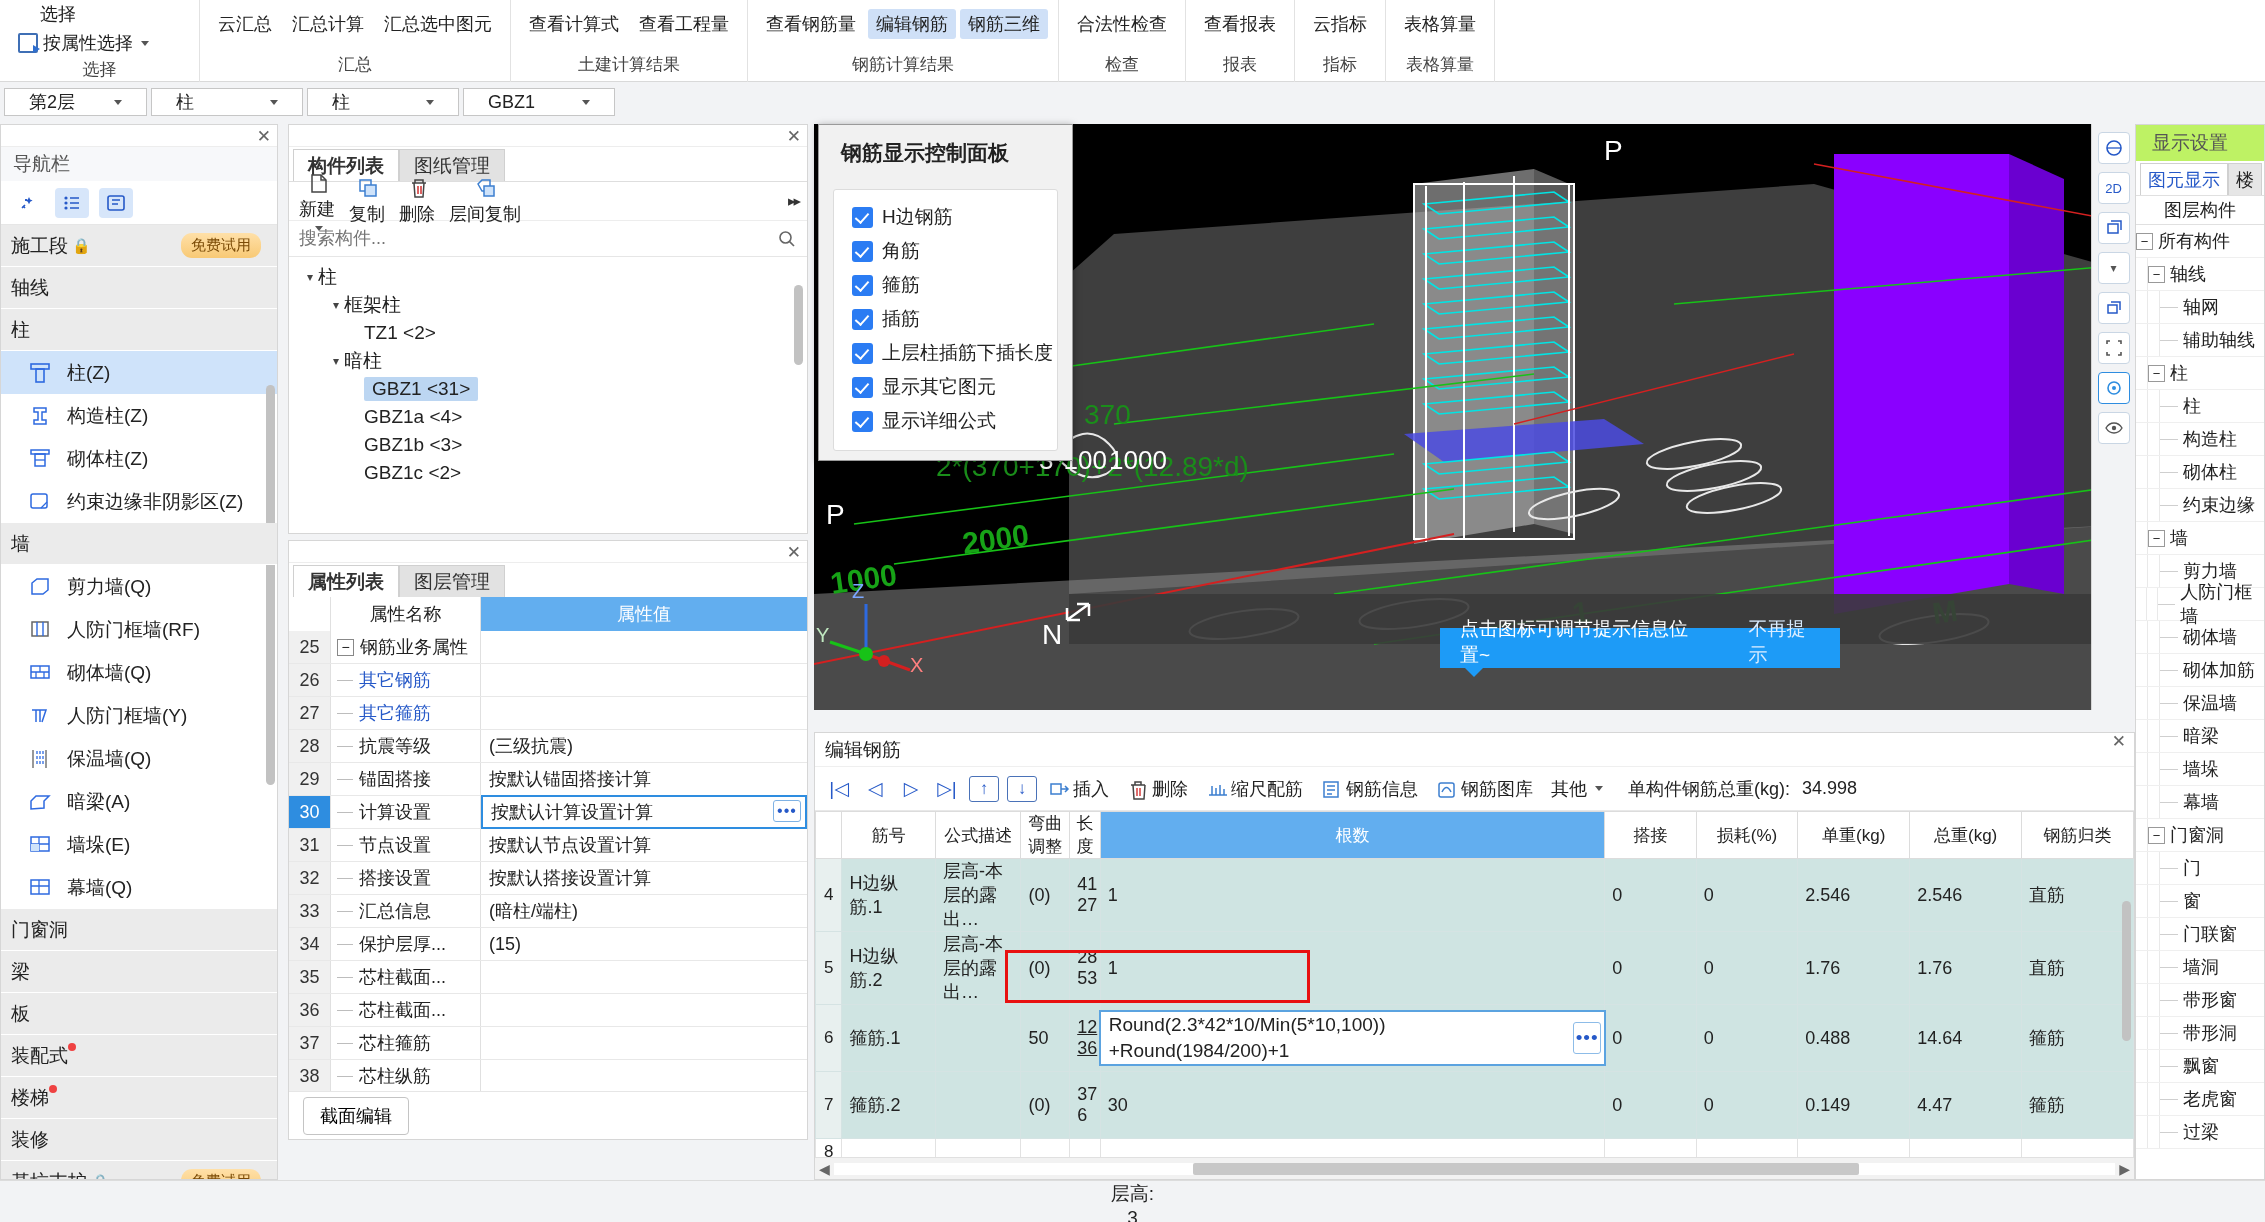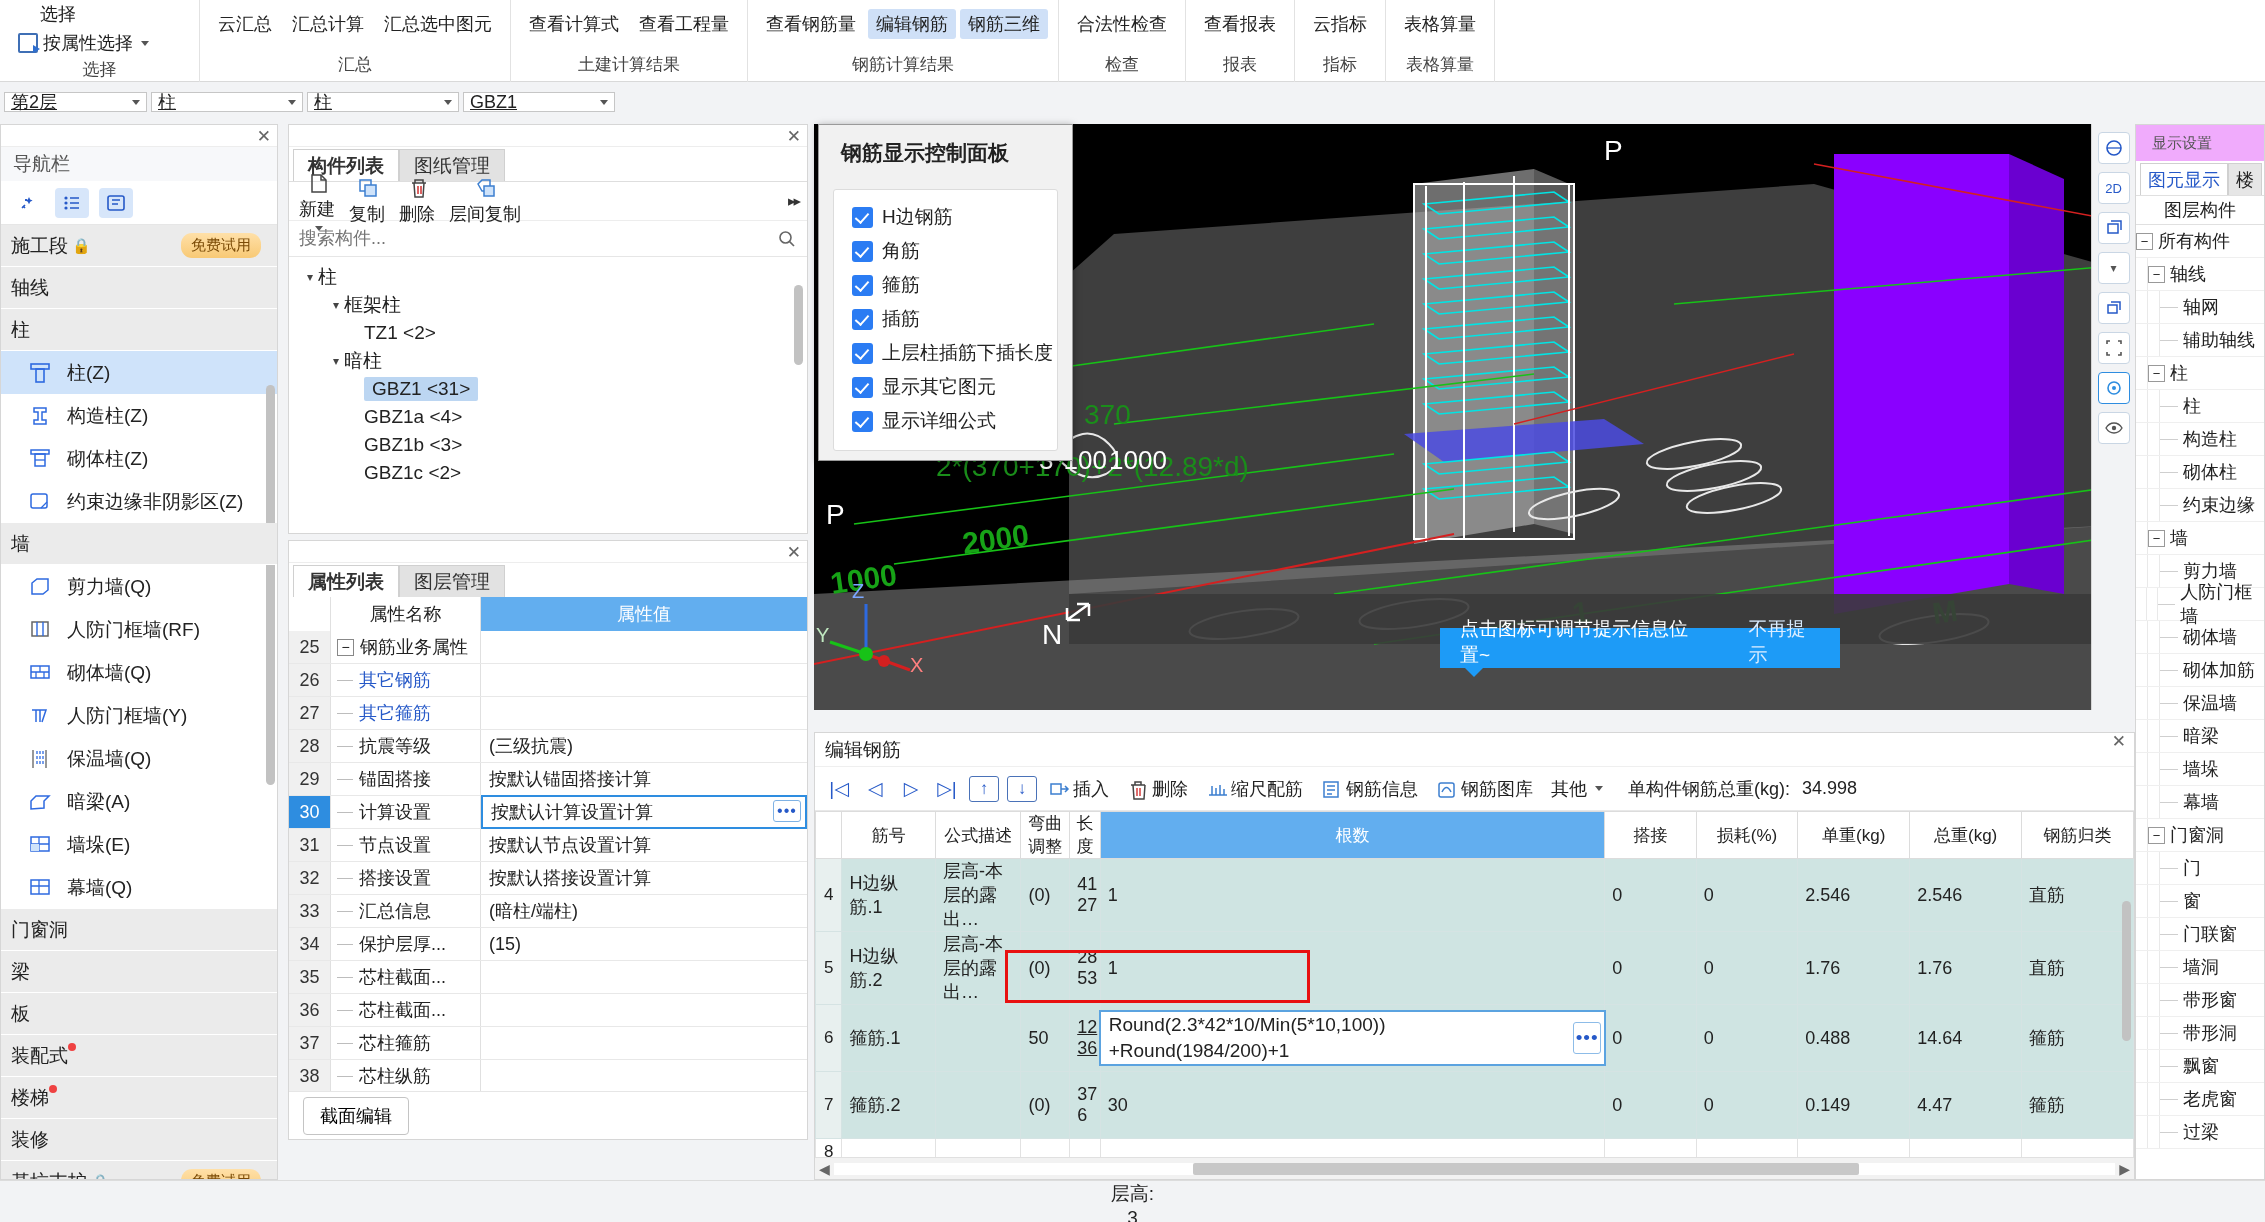--- a/index.html
+++ b/index.html
@@ -26,22 +26,22 @@
   .caret { width:0;height:0;border-left:4px solid transparent;border-right:4px solid transparent;border-top:5px solid #555;margin-left:3px; }
   .g0 { width:200px; }
   .g0 .top-label { font-size:18px; padding:2px 0 0 30px; color:#222;}
   .ico { display:inline-block; width:20px; height:20px; position:relative; flex:none; }
   .ico-attr { border:2px solid #3f6fb5; border-radius:2px; }
   .ico-attr:after { content:""; position:absolute; right:-4px; bottom:-2px; width:0;height:0;
       border-left:7px solid #2f6fd0; border-top:4px solid transparent; border-bottom:4px solid transparent;}
 
   
   .levelbar { position:absolute; left:0; top:82px; width:2265px; height:40px; background:#f2f3f5; display:flex; align-items:center; gap:4px; padding-left:4px;}
-  .combo { height:20px; background:#fff; border:1px solid #c6c6c6; display:flex; align-items:center;
-           padding:0 6px; font-size:18px; position:relative;text-decoration:underline; }
+  .combo { height:28px; background:#fff; border:1px solid #c6c6c6; display:flex; align-items:center;
+           padding:0 24px; font-size:18px; position:relative; }
   .combo .lbl { flex:1; }
   .combo .arr { width:0;height:0;border-left:4px solid transparent;border-right:4px solid transparent;border-top:5px solid #555; }
   .c1{width:143px;} .c2{width:152px;} .c3{width:152px;} .c4{width:152px;}
 
   
   .leftnav { position:absolute; left:0; top:124px; width:278px; bottom:42px; background:#fff; border:1px solid #d6d6d6; display:flex; flex-direction:column;}
   .panel-closebar { height:22px; position:relative; border-bottom:1px solid #ededed;}
   .panel-closebar .x { position:absolute; right:6px; top:1px; font-size:17px; color:#666; }
   .ln-title { height:34px; display:flex; align-items:center; padding-left:12px; font-size:19px; color:#555; background:#f7f8fa;}
   .ln-tools { height:44px; display:flex; align-items:center; gap:10px; padding-left:10px; border-bottom:1px solid #e6e6e6;}
@@ -135,21 +135,21 @@
       display:flex; flex-direction:column; justify-content:center; padding-left:8px; font-size:19px; line-height:1.35;}
   .cell-edit .inner .dots2 { position:absolute; right:3px; top:10px; bottom:10px; width:28px; border:1px solid #8dbce8; border-radius:3px;
       display:flex;align-items:center;justify-content:center; color:#2659c8; letter-spacing:1px;}
   .redbox { position:absolute; left:1005px; top:950px; width:305px; height:53px; border:3px solid #e81010; pointer-events:none; z-index:40;}
   .hscroll { height:22px; background:#f2f2f2; border-top:1px solid #e0e0e0; display:flex; align-items:center; padding:0 4px; gap:4px;}
   .hbar { flex:1; height:12px; background:#fff; position:relative; }
   .hbar span { position:absolute; left:28%; width:52%; top:0; bottom:0; background:#c8c8c8; border-radius:2px;}
 
   
   .rpanel { position:absolute; right:0; top:124px; width:130px; bottom:42px; background:#fff; border:1px solid #d6d6d6; display:flex; flex-direction:column;}
-  .rp-title { height:36px; display:flex; align-items:center; padding-left:16px; font-size:15px; color:#555; background:#f0abfc;}
+  .rp-title { height:36px; display:flex; align-items:center; padding-left:16px; font-size:19px; color:#555; background:#bef264;}
   .rp-tabs { display:flex; height:34px; align-items:flex-end; padding-left:4px;}
   .rp-tab { height:32px; padding:0 7px; display:flex;align-items:center; font-size:18px; border:1px solid #d0d0d0; border-bottom:none; background:#e6e6e6;}
   .rp-tab.on { background:#fff; color:#2659c8; }
   .rp-head { height:30px; display:flex; align-items:center; justify-content:center; font-size:18px; border:1px solid #e0e0e0; border-left:none; border-right:none;}
   .rp-list { flex:1; overflow:hidden;}
   .rp-row { height:33px; display:flex; align-items:center; font-size:18px; border-bottom:1px solid #efefef; }
   .rp-row .guide { width:12px; height:100%; border-right:1px solid #e9e9e9;}
   .rp-tgl { width:17px;height:17px;border:1px solid #999; display:flex;align-items:center;justify-content:center; font-size:13px; line-height:1; background:#fff; margin-right:5px;}
   .rp-dash { width:18px; border-top:1px solid #cfcfcf; margin-right:5px;}
 

